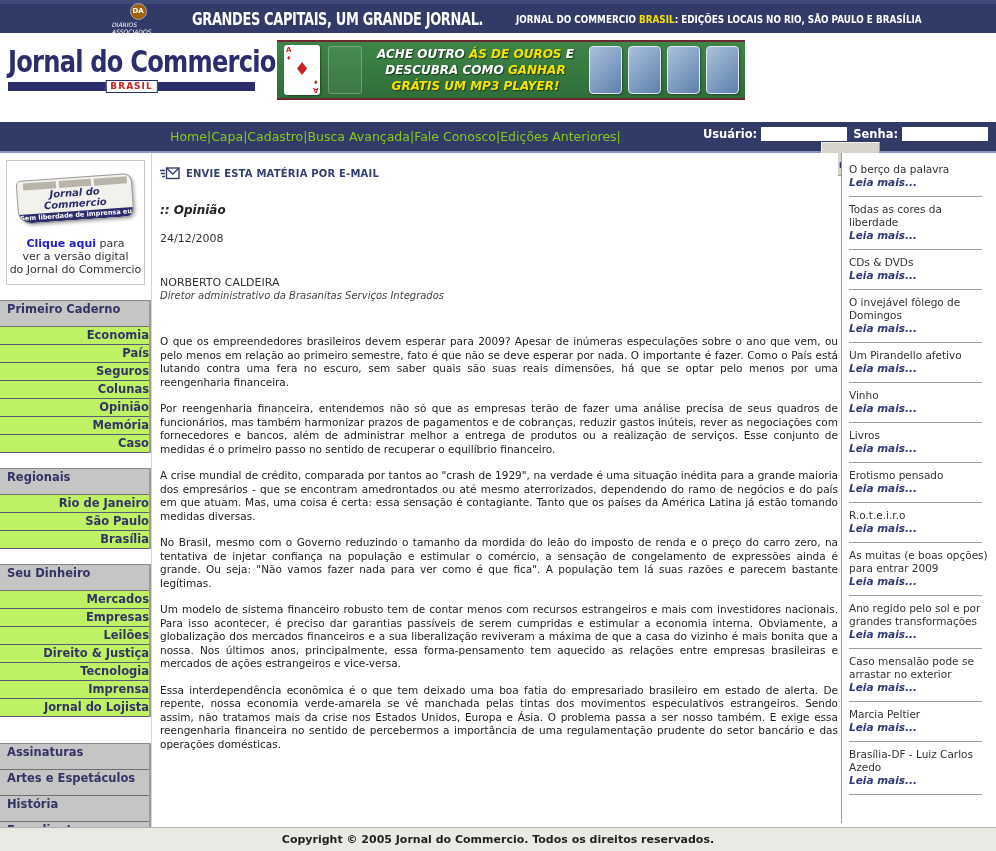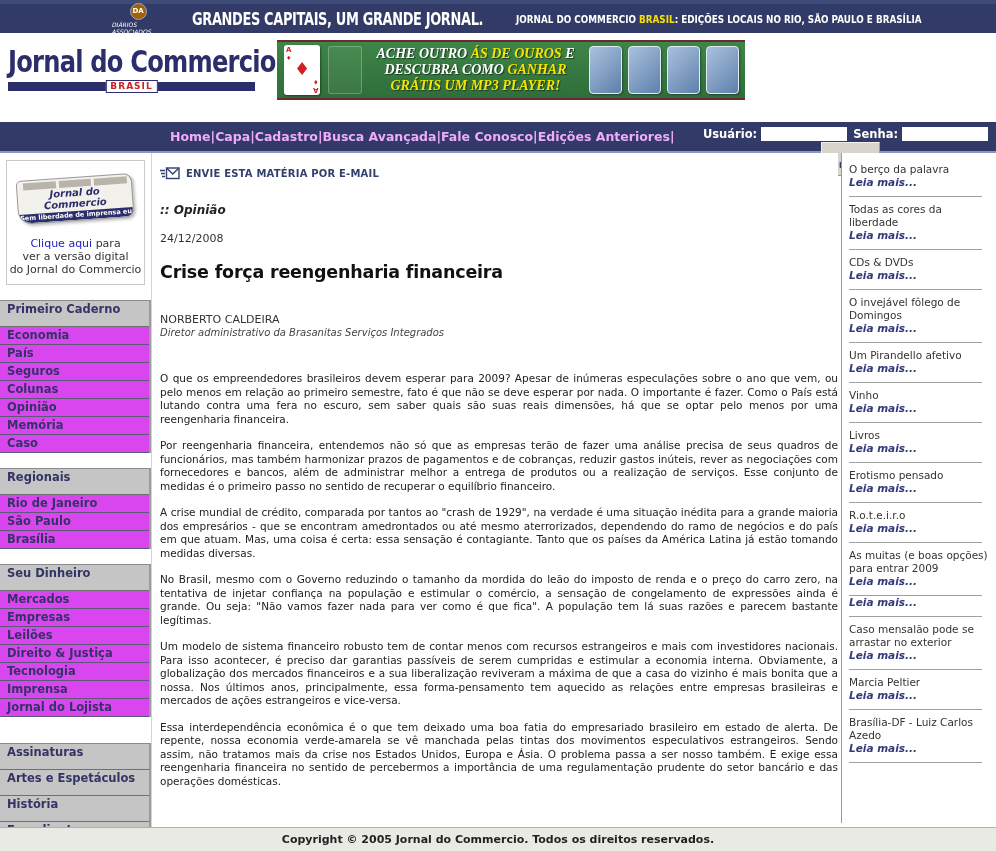--- a/index.html
+++ b/index.html
@@ -40,32 +40,32 @@
   .ace-card{width:36px;height:50px;background:#fff;border-radius:3px;margin-left:7px;position:relative;
     box-shadow:1px 1px 2px rgba(0,0,0,.4);flex:none;}
   .ace-corner{position:absolute;color:#c22;font-size:7px;font-weight:bold;line-height:7px;text-align:center;}
   .ace-corner.top{left:2px;top:2px;}
   .ace-corner.bottom{right:2px;bottom:2px;transform:rotate(180deg);}
   .ace-corner .suit{display:block;font-size:6px;}
   .ace-center{position:absolute;left:0;right:0;top:50%;transform:translateY(-55%);
     text-align:center;color:#c22;font-size:18px;}
   .ghost-card{width:34px;height:48px;border:1px solid rgba(255,255,255,.25);border-radius:3px;
     background:rgba(255,255,255,.06);margin-left:8px;flex:none;}
-  .ad-text{flex:1;text-align:center;color:#fff;font-weight:bold;font-style:italic;font-size:14px;
-    line-height:16px;text-shadow:1px 1px 1px #1c3a22;padding:0 4px;font-family:Liberation Serif, serif;}
+  .ad-text{flex:1;text-align:center;color:#fff;font-weight:bold;font-style:italic;font-size:12px;
+    line-height:16px;text-shadow:1px 1px 1px #1c3a22;padding:0 4px;}
   .card-back{width:33px;height:48px;border-radius:4px;border:1px solid #e2eaf4;
     background:linear-gradient(135deg,#aac1dd 0%,#5e80ac 100%);margin-right:6px;flex:none;
     box-shadow:1px 1px 2px rgba(0,0,0,.35);}
 
   
   #navbar{position:absolute;left:0;top:122px;width:996px;height:31px;background:var(--navy);
     border-bottom:2px solid #8a96bd;}
   .nav-date{position:absolute;left:0;top:4px;width:112px;text-align:left;color:#fff;
     font-size:10px;line-height:12px;margin-top:41px;}
-  #nav-menu{position:absolute;left:170px;top:7px;color:#f0abfc;font-weight:bold;font-size:12.5px;white-space:nowrap;}
+  #nav-menu{position:absolute;left:170px;top:7px;color:#84cc16;font-weight:normal;font-size:12.5px;white-space:nowrap;}
   #nav-menu .nav-item{cursor:pointer;}
   .login{position:absolute;right:2px;top:5px;display:flex;align-items:center;}
   .login label{color:#fff;font-weight:bold;font-size:11.5px;margin-right:4px;}
   .login input{width:86px;height:14px;border:none;background:#fff;font-size:11px;padding:0 2px;margin-right:6px;}
   #login-btn{position:absolute;right:116px;top:20px;height:15px;padding:16px 9px;
     background:#d8d4cc;border:1px outset #f2f0ea;color:var(--navy);
     font-weight:bold;font-size:11px;line-height:12px;font-family:inherit;cursor:pointer;}
 
   
   #left-sidebar{position:absolute;left:0;top:153px;width:152px;height:674px;background:#fff;
@@ -75,28 +75,28 @@
   .paper-img{width:122px;height:58px;margin:0 auto 8px auto;position:relative;}
   .paper-roll{position:absolute;left:2px;top:6px;width:116px;height:44px;background:#f2f1ec;
     border:1px solid #9a9a9a;border-radius:5px 8px 8px 14px;transform:rotate(-4deg);
     box-shadow:2px 2px 3px rgba(0,0,0,.25);overflow:hidden;padding-top:9px;}
   .paper-photos{position:absolute;left:6px;top:2px;right:4px;height:7px;display:flex;gap:3px;}
   .paper-photos span{flex:1;background:#b9b4aa;}
   .paper-title{color:var(--logo-navy);font-weight:bold;font-style:italic;font-size:10px;text-align:center;}
   .paper-strip{margin-top:2px;background:var(--logo-navy);color:#fff;font-size:6.5px;font-weight:bold;
     text-align:center;line-height:9px;}
   .promo-text{font-size:11px;color:#333;line-height:13px;}
-  .promo-link{color:var(--link-blue);font-weight:normal;text-decoration:none;cursor:pointer;}
+  .promo-link{color:var(--link-blue);font-weight:bold;text-decoration:none;cursor:pointer;}
 
   .menu-section{margin-top:15px;border-top:1px solid #8a8a8a;border-right:2px solid #9a9a9a;}
   .menu-header{background:var(--menu-gray);color:var(--menu-text);font-weight:bold;font-size:11.5px;
     line-height:17px;height:26px;padding-left:7px;border-bottom:1px solid #707070;white-space:nowrap;overflow:hidden;}
-  .menu-item{background:#d946ef;color:var(--menu-text);font-weight:bold;font-size:11.5px;
+  .menu-item{background:#bef264;color:var(--menu-text);font-weight:bold;font-size:11.5px;
     line-height:17px;height:18px;padding-left:7px;border-bottom:1px solid #5a5a78;cursor:pointer;
-    white-space:nowrap;overflow:hidden;}
+    white-space:nowrap;overflow:hidden;text-align:right;}
   #left-footer-links{margin-top:26px;border-top:1px solid #8a8a8a;border-right:2px solid #9a9a9a;}
   #left-footer-links .menu-header{cursor:pointer;}
 
   
   #main{position:absolute;left:160px;top:153px;width:678px;height:674px;overflow:hidden;background:#fff;}
   .email-row{margin-top:14px;display:flex;align-items:center;color:#33406f;font-weight:bold;
     font-size:10px;letter-spacing:0.2px;cursor:pointer;}
   .mail-icon{margin-right:6px;flex:none;}
   .section-label{margin-top:23px;font-weight:bold;font-style:italic;font-size:12px;color:#222;}
   .article-date{margin-top:15px;font-size:11px;color:#333;}
@@ -234,21 +234,20 @@
         <g stroke="#33406f" stroke-width="1.4" fill="none">
           <path d="M0 3.5 H5 M1 6.5 H5 M2 9.5 H5"></path>
           <rect x="6.5" y="1" width="12.5" height="10.5" fill="#fff"></rect>
           <path d="M6.5 1 L12.75 7 L19 1"></path>
         </g>
       </svg>
       <span>ENVIE ESTA MATÉRIA POR E-MAIL</span>
     </div>
     <div class="section-label">:: Opinião</div>
     <div class="article-date">24/12/2008</div>
-    <h1 class="article-title">Crise força reengenharia financeira</h1>
     <div class="author">NORBERTO CALDEIRA</div>
     <div class="author-role">Diretor administrativo da Brasanitas Serviços Integrados</div>
     <div id="article-body">
         <p>O que os empreendedores brasileiros devem esperar para 2009? Apesar de inúmeras especulações sobre o ano que vem, ou pelo menos em relação ao primeiro semestre, fato é que não se deve esperar por nada. O importante é fazer. Como o País está lutando contra uma fera no escuro, sem saber quais são suas reais dimensões, há que se optar pelo menos por uma reengenharia financeira.</p>
         <p>Por reengenharia financeira, entendemos não só que as empresas terão de fazer uma análise precisa de seus quadros de funcionários, mas também harmonizar prazos de pagamentos e de cobranças, reduzir gastos inúteis, rever as negociações com fornecedores e bancos, além de administrar melhor a entrega de produtos ou a realização de serviços. Esse conjunto de medidas é o primeiro passo no sentido de recuperar o equilíbrio financeiro.</p>
         <p>A crise mundial de crédito, comparada por tantos ao "crash de 1929", na verdade é uma situação inédita para a grande maioria dos empresários - que se encontram amedrontados ou até mesmo aterrorizados, dependendo do ramo de negócios e do país em que atuam. Mas, uma coisa é certa: essa sensação é contagiante. Tanto que os países da América Latina já estão tomando medidas diversas.</p>
         <p>No Brasil, mesmo com o Governo reduzindo o tamanho da mordida do leão do imposto de renda e o preço do carro zero, na tentativa de injetar confiança na população e estimular o comércio, a sensação de congelamento de expressões ainda é grande. Ou seja: "Não vamos fazer nada para ver como é que fica". A população tem lá suas razões e parecem bastante legítimas.</p>
         <p>Um modelo de sistema financeiro robusto tem de contar menos com recursos estrangeiros e mais com investidores nacionais. Para isso acontecer, é preciso dar garantias passíveis de serem cumpridas e estimular a economia interna. Obviamente, a globalização dos mercados financeiros e a sua liberalização reviveram a máxima de que a casa do vizinho é mais bonita que a nossa. Nos últimos anos, principalmente, essa forma-pensamento tem aquecido as relações entre empresas brasileiras e mercados de ações estrangeiros e vice-versa.</p>
         <p>Essa interdependência econômica é o que tem deixado uma boa fatia do empresariado brasileiro em estado de alerta. De repente, nossa economia verde-amarela se vê manchada pelas tintas dos movimentos especulativos estrangeiros. Sendo assim, não tratamos mais da crise nos Estados Unidos, Europa e Ásia. O problema passa a ser nosso também. E exige essa reengenharia financeira no sentido de percebermos a importância de uma regulamentação prudente do setor bancário e das operações domésticas.</p>
       </div>
@@ -278,20 +277,21 @@
       <hr class="rs-divider">
       <div class="rs-item-title">Erotismo pensado</div>
       <div class="rs-read-more">Leia mais...</div>
       <hr class="rs-divider">
       <div class="rs-item-title">R.o.t.e.i.r.o</div>
       <div class="rs-read-more">Leia mais...</div>
       <hr class="rs-divider">
       <div class="rs-item-title">As muitas (e boas opções) para entrar 2009</div>
       <div class="rs-read-more">Leia mais...</div>
       <hr class="rs-divider">
+      <div class="rs-item-title">Ano regido pelo sol e por grandes transformações</div>
       <div class="rs-read-more">Leia mais...</div>
       <hr class="rs-divider">
       <div class="rs-item-title">Caso mensalão pode se arrastar no exterior</div>
       <div class="rs-read-more">Leia mais...</div>
       <hr class="rs-divider">
       <div class="rs-item-title">Marcia Peltier</div>
       <div class="rs-read-more">Leia mais...</div>
       <hr class="rs-divider">
       <div class="rs-item-title">Brasília-DF - Luiz Carlos Azedo</div>
       <div class="rs-read-more">Leia mais...</div>

